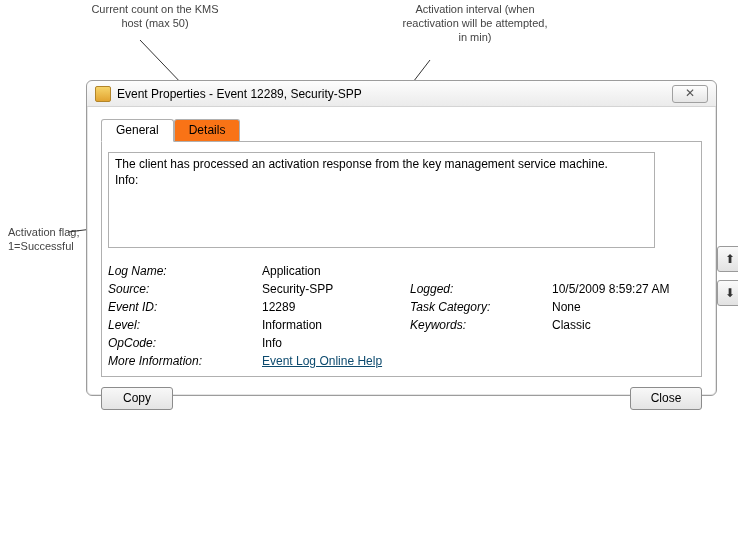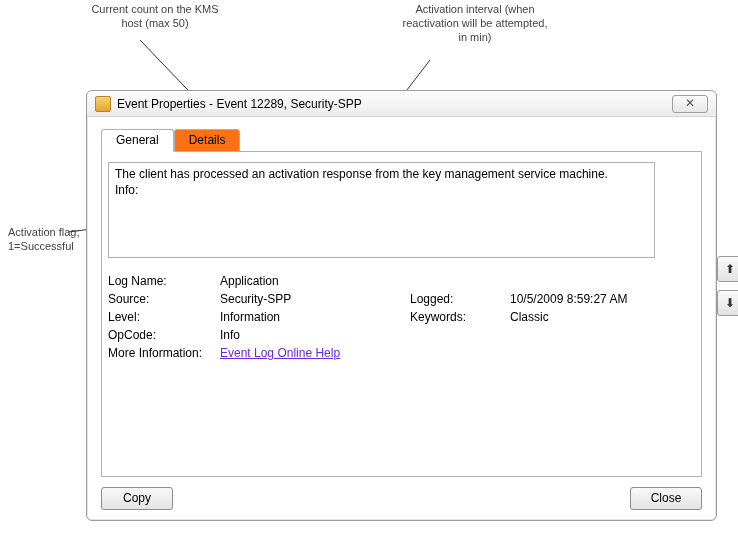--- a/index.html
+++ b/index.html
@@ -25,23 +25,23 @@
     position: absolute;
     top: 0;
     left: 0;
     width: 738px;
     height: 537px;
     pointer-events: none;
   }
   .dialog {
     position: absolute;
     left: 86px;
-    top: 90px;
+    top: 80px;
     width: 631px;
-    height: 431px;
+    height: 316px;
     border: 1px solid #9c9c9c;
     border-radius: 6px;
     background: #fff;
     box-shadow: 0 0 0 1px #e5e5e5 inset;
   }
   .titlebar {
     height: 26px;
     display: flex;
     align-items: center;
     padding: 0 8px;
@@ -113,31 +113,31 @@
   }
   .details-grid {
     margin-top: 14px;
     position: relative;
   }
   .row {
     display: grid;
     grid-template-columns: 112px 190px 100px 160px;
     padding: 2px 0;
   }
-  .lbl { color: #000; }
-  .val { color: #000; }
+  .lbl { color: #000; font-style: italic; }
+  .val { color: #000; margin-left: 42px; }
   .comp-block {
     background: #3c3c3c;
     height: 13px;
     width: 140px;
     display: inline-block;
     vertical-align: middle;
   }
   .link {
-    color: #6d28d9;
+    color: #0c4a6e;
     text-decoration: underline;
     cursor: pointer;
   }
   .nav-btn {
     position: absolute;
     right: -42px;
     width: 26px;
     height: 26px;
     border: 1px solid #9a9a9a;
     border-radius: 3px;
@@ -218,20 +218,26 @@
             <div></div>
         </div>
 
         <div class="row">
           <div class="lbl">Source:</div>
           <div class="val">Security-SPP</div>
           <div class="lbl">Logged:</div>
           <div class="val">10/5/2009 8:59:27 AM</div>
         </div>
 
+        <div class="row">
+          <div class="lbl">Event ID:</div>
+          <div class="val">12289</div>
+          <div class="lbl">Task Category:</div>
+          <div class="val">None</div>
+        </div>
 
         <div class="row">
           <div class="lbl">Level:</div>
           <div class="val">Information</div>
           <div class="lbl">Keywords:</div>
           <div class="val">Classic</div>
         </div>
 
 
         <div class="row">

